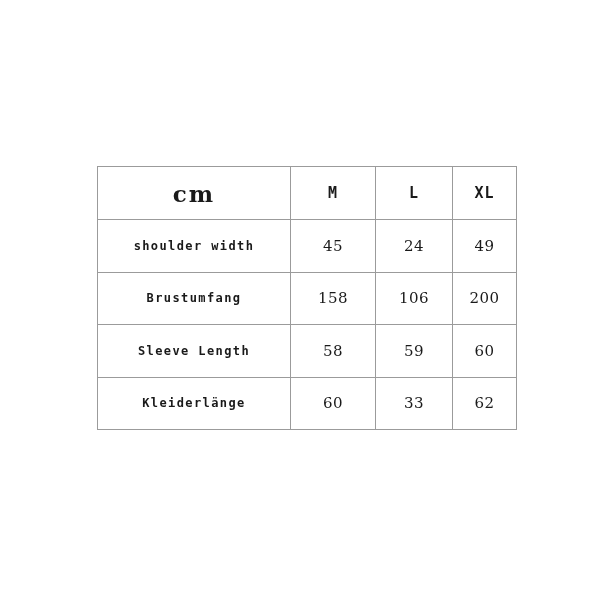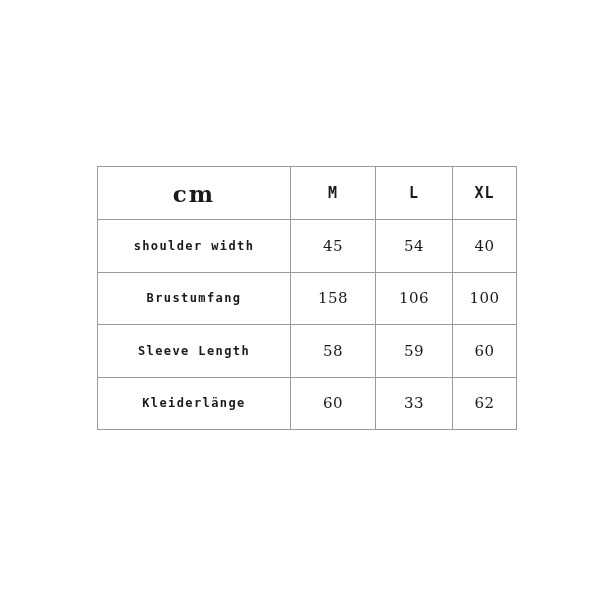--- a/index.html
+++ b/index.html
@@ -110,29 +110,29 @@
         <tr class="header-row">
           <td class="unit-header">cm</td>
           <td class="size-header">M</td>
           <td class="size-header">L</td>
           <td class="size-header">XL</td>
         </tr>
 
         <tr class="data-row">
           <td class="measure-label">shoulder width</td>
           <td class="measure-value">45</td>
-          <td class="measure-value">54</td>
-          <td class="measure-value">40</td>
+          <td class="measure-value">24</td>
+          <td class="measure-value">49</td>
         </tr>
 
         <tr class="data-row">
           <td class="measure-label">Brustumfang</td>
           <td class="measure-value">158</td>
           <td class="measure-value">106</td>
-          <td class="measure-value">100</td>
+          <td class="measure-value">200</td>
         </tr>
 
         <tr class="data-row">
           <td class="measure-label">Sleeve Length</td>
           <td class="measure-value">58</td>
           <td class="measure-value">59</td>
           <td class="measure-value">60</td>
         </tr>
 
         <tr class="data-row">

